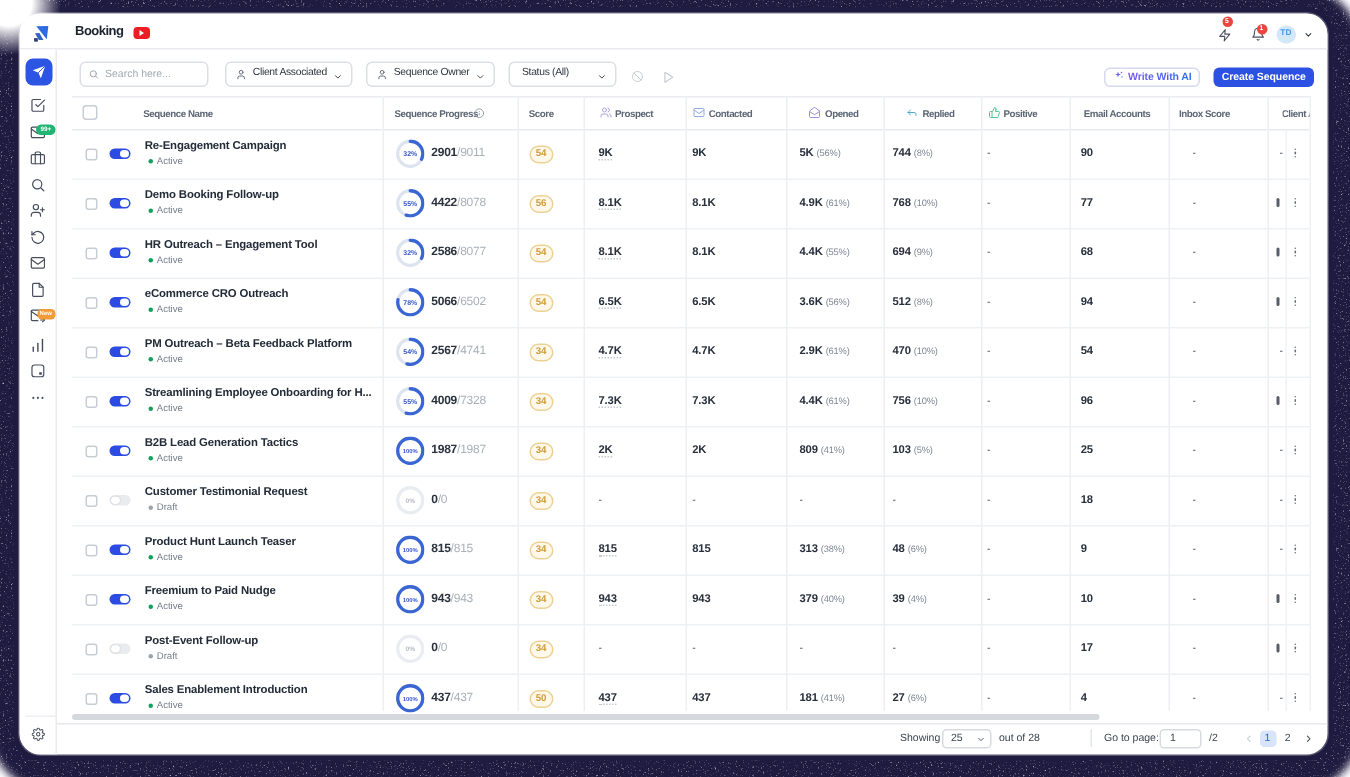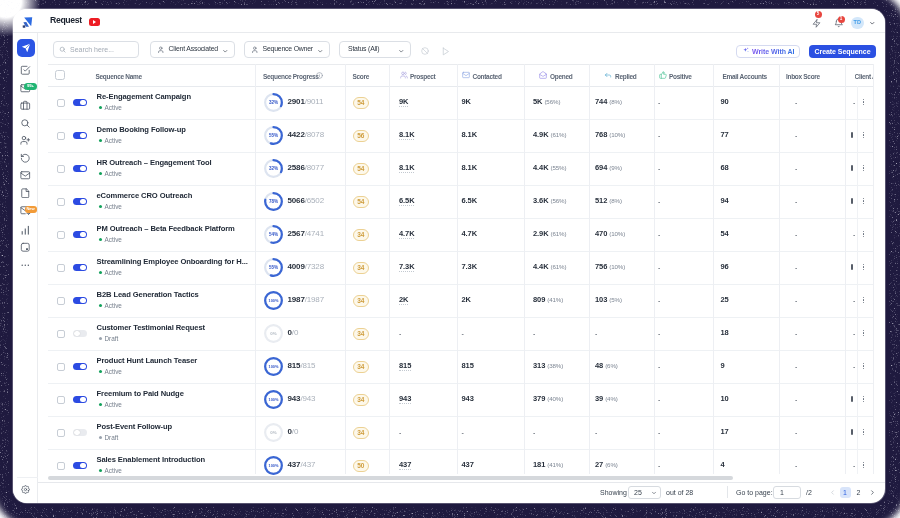--- a/index.html
+++ b/index.html
@@ -33,21 +33,21 @@
 <rect width="900" height="518" fill="#fff"></rect>
 <rect x="9" y="5" width="880" height="502" rx="17" fill="#000"></rect>
 </mask>
 </defs>
 <rect width="900" height="518" filter="url(#gr)" opacity="0.7" mask="url(#ringmask)"></rect>
 </svg>
     <div class="win"><div style="position:absolute;left:0px;top:0px;width:872px;height:24px;border-bottom:1px solid #e8eaed;background:#fff;"></div><div style="position:absolute;left:8.5px;top:6.5px;width:12px;height:12px;"><svg width="12" height="12" viewBox="0 0 23 23">
           <path d="M4.2 2.8 L19.6 2.6 L17.6 19.6 Z" fill="#2d6be2"></path>
           <path d="M2.6 11.8 L8.2 11.6 L13.4 20.4 L7.4 20.6 Z" fill="#3463c4"></path>
           <path d="M1.2 18.2 L5.8 17.8 L6.4 22.4 L1.6 22.6 Z" fill="#2b3e74"></path>
-        </svg></div><div style="position:absolute;left:37px;top:7px;font-size:8.7px;font-weight:700;color:#1b222e;letter-spacing:-0.35px;">Request</div><div style="position:absolute;left:75.5px;top:8.5px;width:11.5px;height:8px;background:#ed1d24;border-radius:2.5px;display:flex;align-items:center;justify-content:center;">
+        </svg></div><div style="position:absolute;left:37px;top:7px;font-size:8.7px;font-weight:700;color:#1b222e;letter-spacing:-0.35px;">Booking</div><div style="position:absolute;left:75.5px;top:8.5px;width:11.5px;height:8px;background:#ed1d24;border-radius:2.5px;display:flex;align-items:center;justify-content:center;">
         <div style="width:0;height:0;border-left:3px solid #fff;border-top:2px solid transparent;border-bottom:2px solid transparent;"></div>
       </div><div style="position:absolute;left:798.5px;top:9.5px;width:9px;height:9px;"><svg width="9" height="9" viewBox="0 0 24 24" fill="none" stroke="#4a5260" stroke-width="1.8" stroke-linecap="round" stroke-linejoin="round">
           <path d="M13 2 3 14h9l-1 8 10-12h-9l1-8z"></path>
         </svg></div><div style="position:absolute;left:801.5px;top:2px;width:7px;height:7px;background:#e8463f;border-radius:50%;color:#fff;font-size:4.5px;font-weight:700;display:flex;align-items:center;justify-content:center;">5</div><div style="position:absolute;left:820.5px;top:9px;width:9.5px;height:9.5px;"><svg width="9.5" height="9.5" viewBox="0 0 24 24" fill="none" stroke="#4a5260" stroke-width="1.8" stroke-linecap="round" stroke-linejoin="round">
           <path d="M6 8a6 6 0 0 1 12 0c0 7 3 9 3 9H3s3-2 3-9"></path>
           <path d="M10.3 21a1.94 1.94 0 0 0 3.4 0"></path>
         </svg></div><div style="position:absolute;left:824.5px;top:6.5px;width:7px;height:7px;background:#e8463f;border-radius:50%;color:#fff;font-size:4.5px;font-weight:700;display:flex;align-items:center;justify-content:center;">1</div><div style="position:absolute;left:838px;top:7.5px;width:12.5px;height:12.5px;background:#d3e7fa;border-radius:50%;display:flex;align-items:center;justify-content:center;font-size:5.5px;font-weight:700;color:#3e9be8;">TD</div><div style="position:absolute;left:855.5px;top:10.5px;width:6.5px;height:6.5px;"><svg width="6.5" height="6.5" viewBox="0 0 24 24" fill="none" stroke="#2d3541" stroke-width="2.6" stroke-linecap="round" stroke-linejoin="round">
           <path d="m6 9 6 6 6-6"></path>
         </svg></div><div style="position:absolute;left:0px;top:24px;width:25px;height:470px;border-right:1px solid #eaecef;background:#fff;"></div><div style="position:absolute;left:4px;top:30px;width:18px;height:18px;background:#2c55e4;border-radius:5px;display:flex;align-items:center;justify-content:center;">
         <svg width="10" height="10" viewBox="0 0 24 24" fill="none" stroke="#454e5c" stroke-width="1.8" stroke-linecap="round" stroke-linejoin="round">

